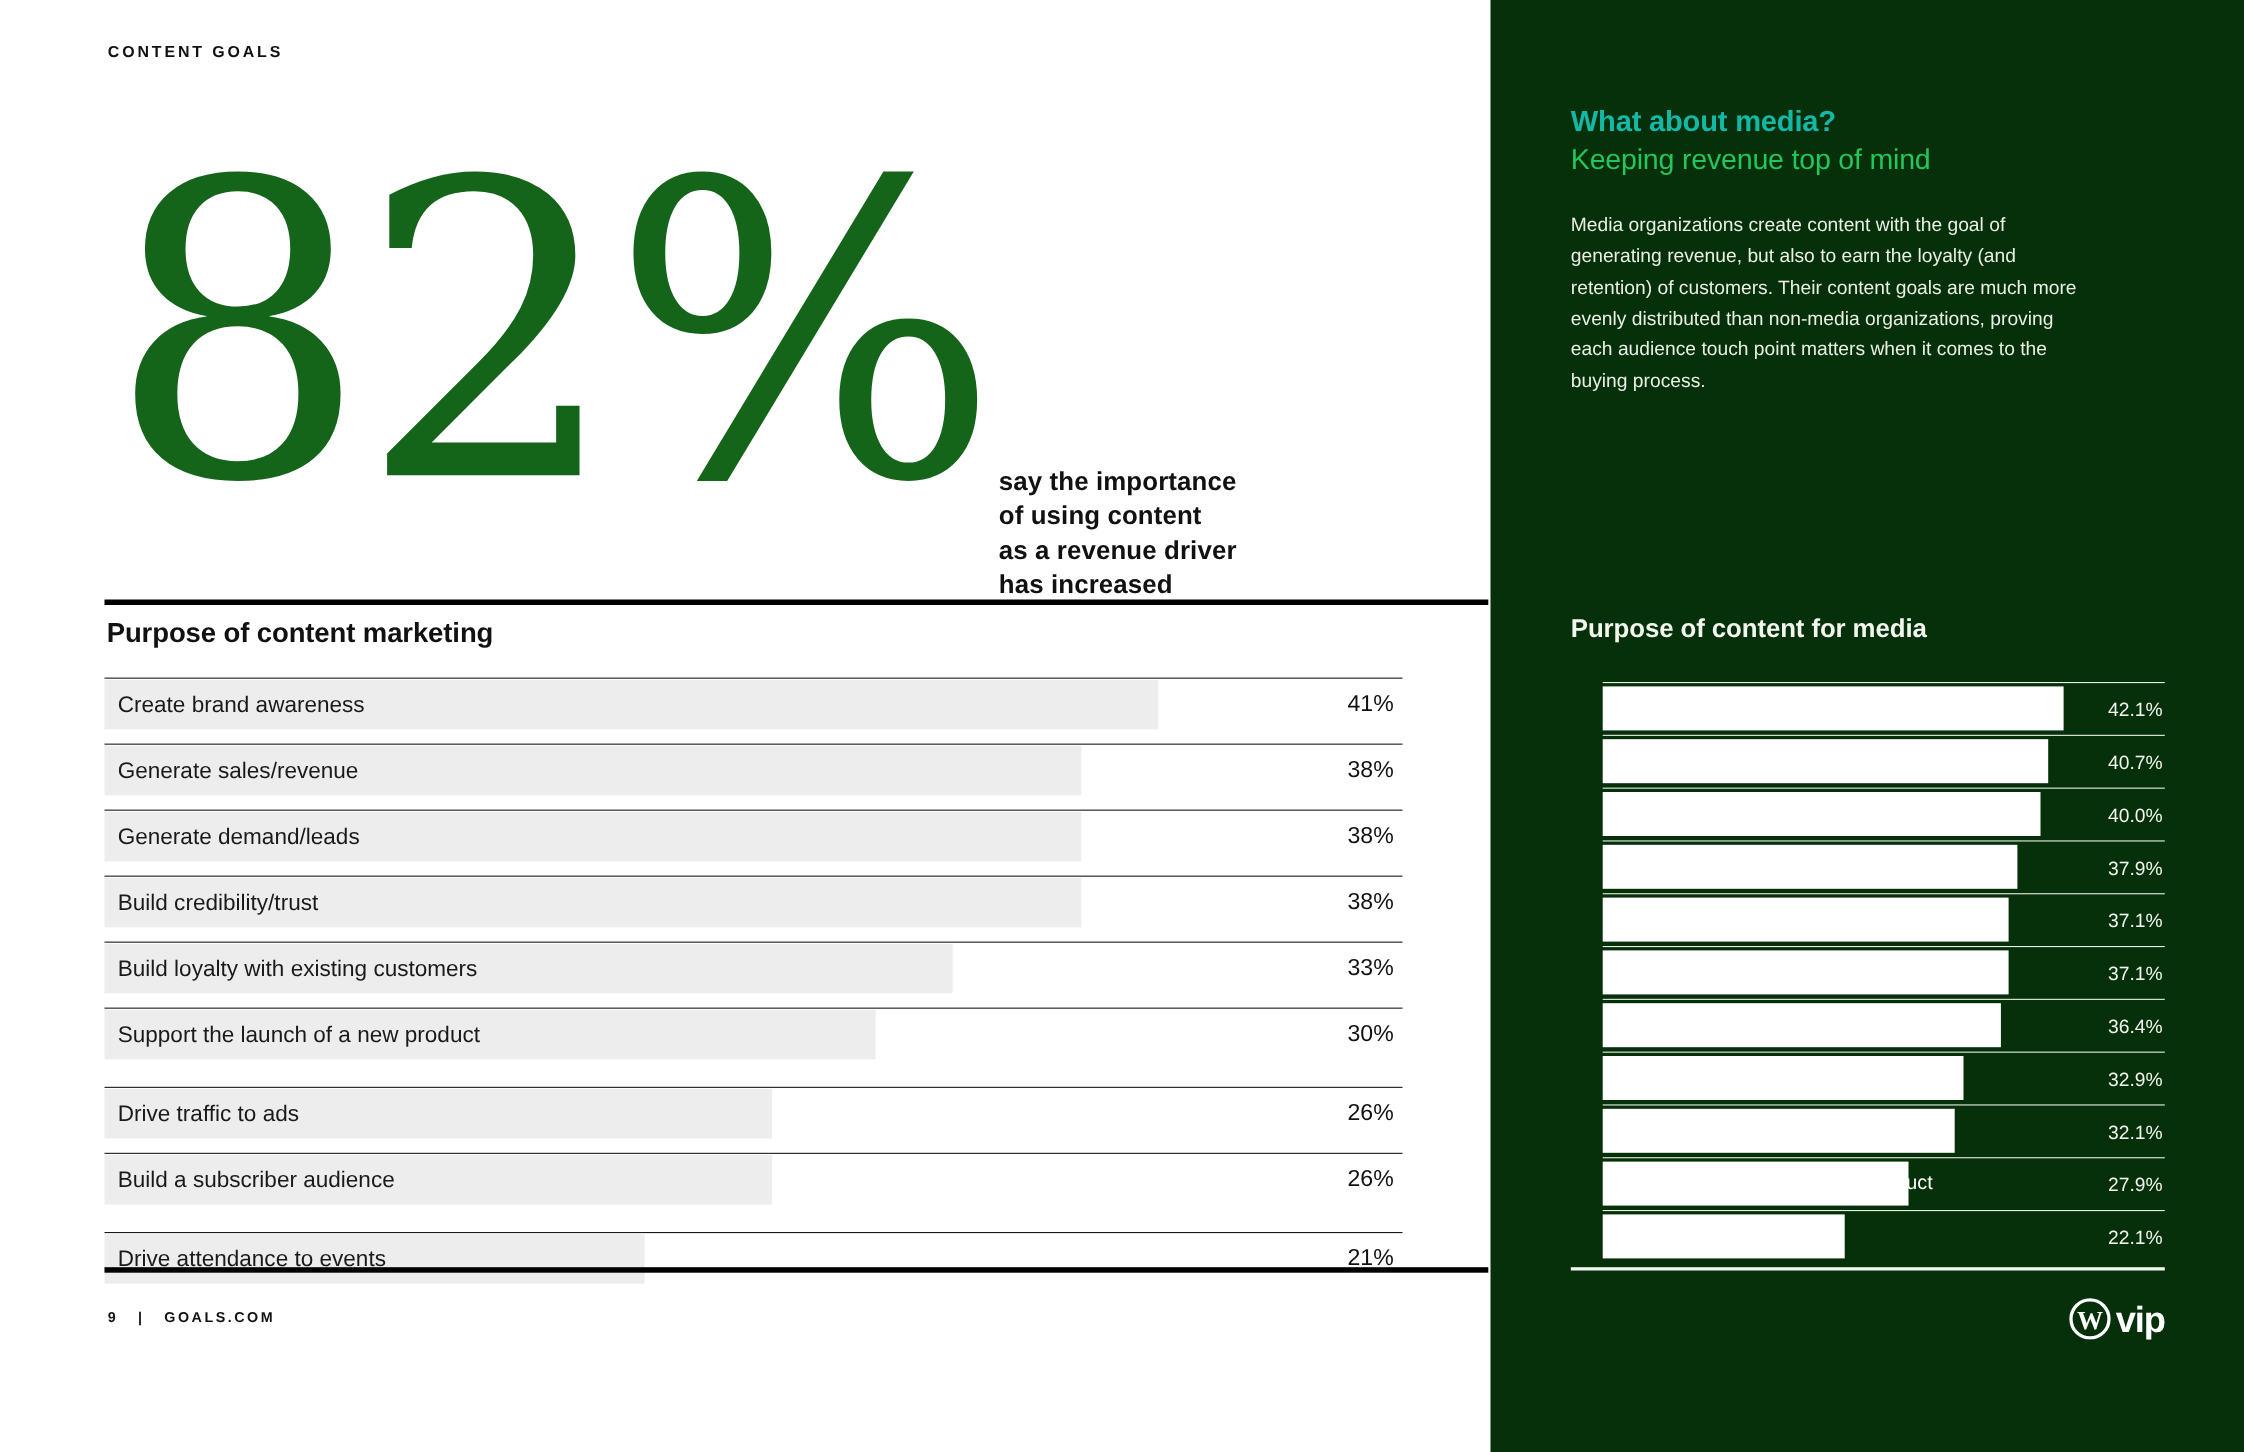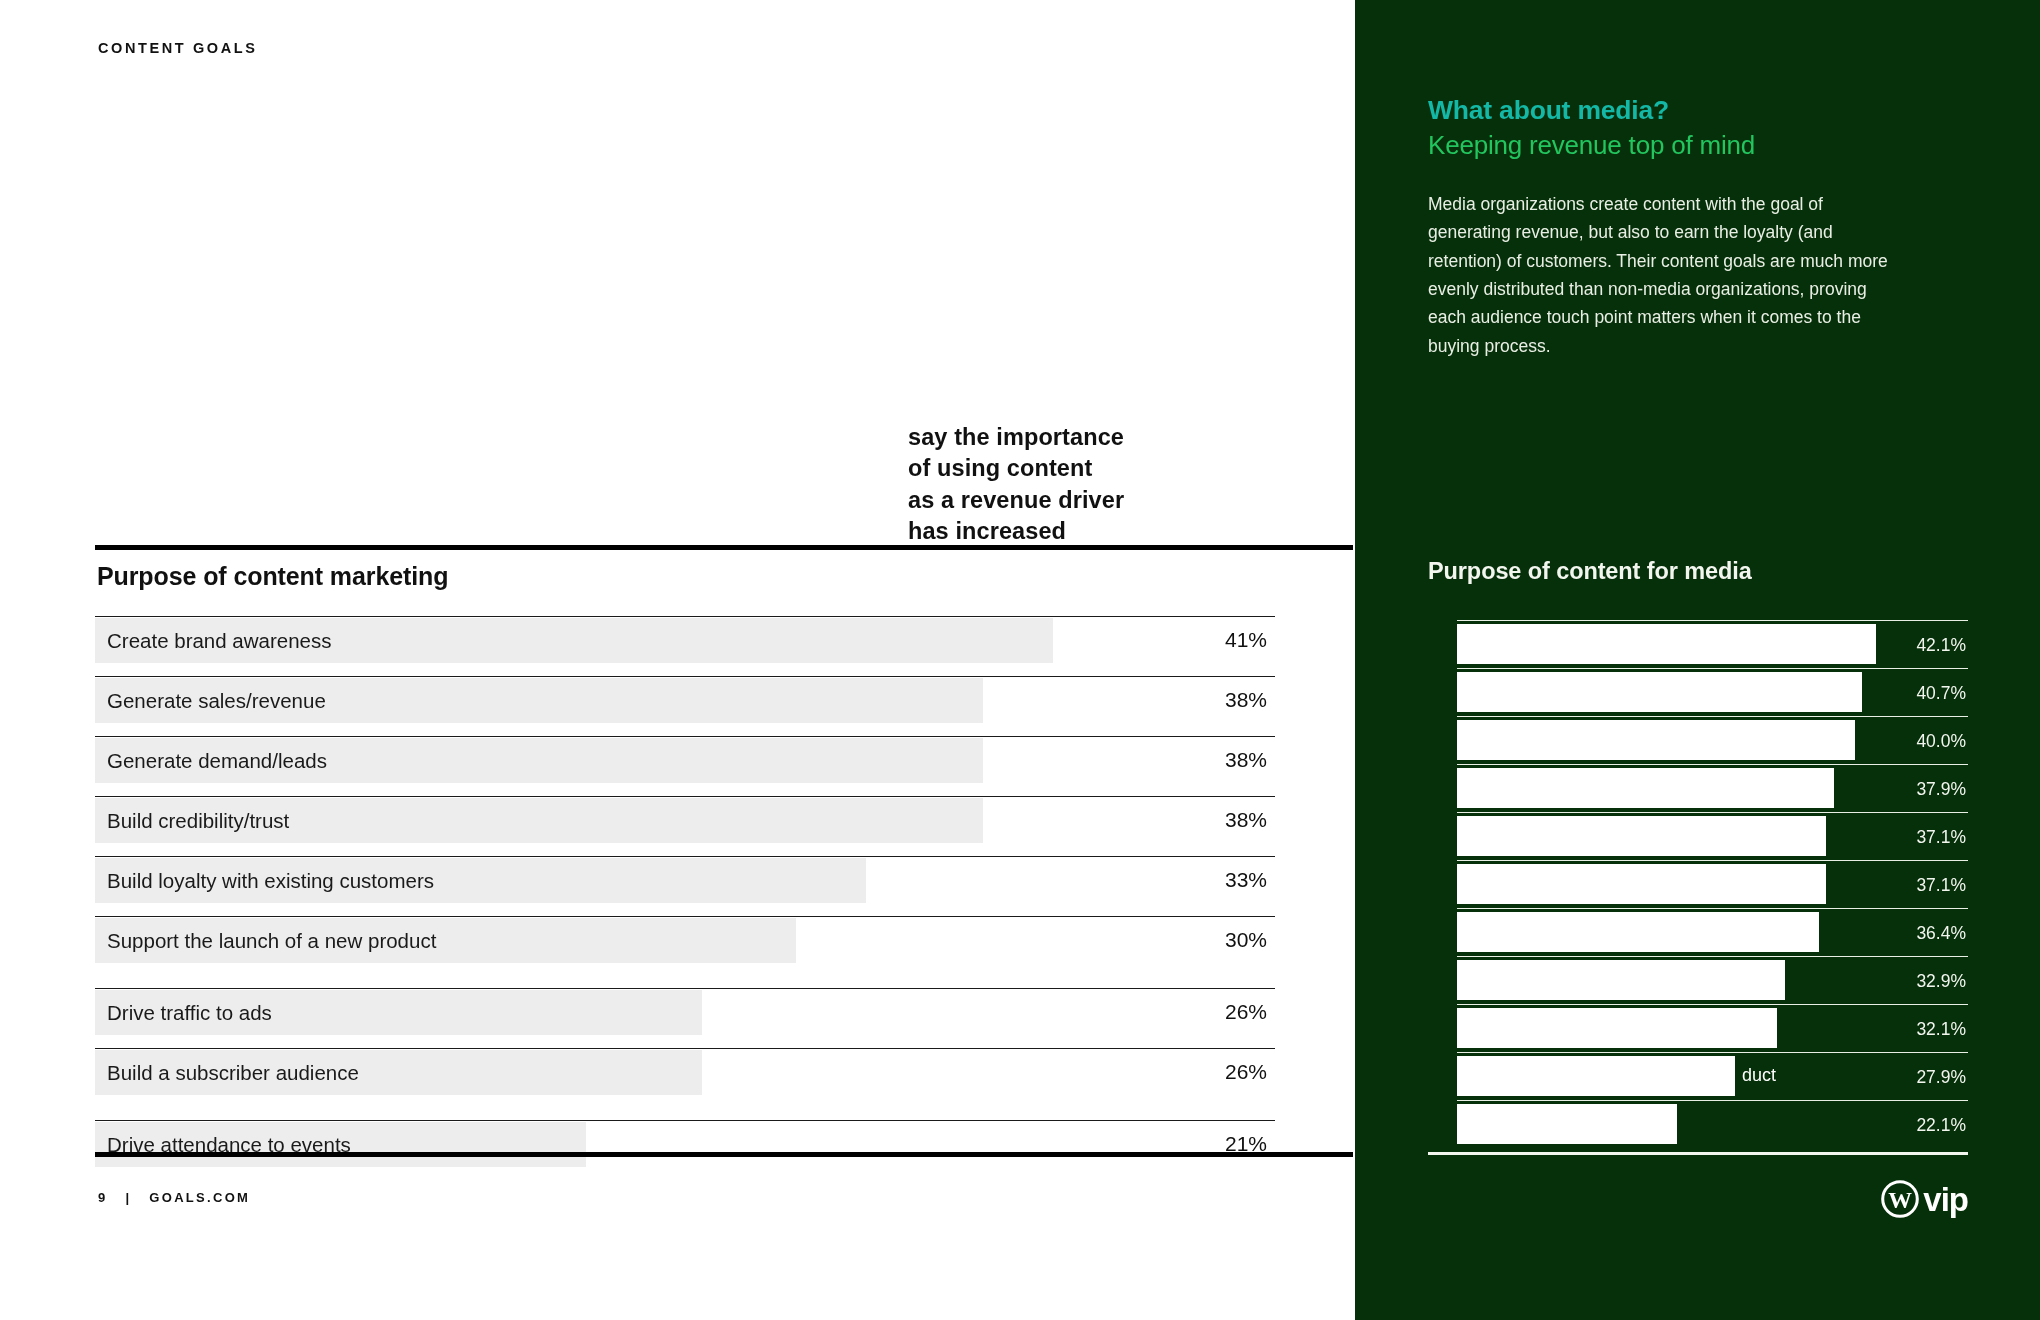--- a/index.html
+++ b/index.html
@@ -253,20 +253,21 @@
 </head>
 <body>
 
 <div class="page">
 
   <div class="left-panel">
 
     <div class="eyebrow">CONTENT GOALS</div>
 
     <div class="hero">
+      <div class="hero-number">82%</div>
       <div class="hero-caption">
         <div>say the importance</div>
         <div>of using content</div>
         <div>as a revenue driver</div>
         <div>has increased</div>
       </div>
     </div>
 
     <div class="rule-thick"></div>
 
@@ -379,21 +380,21 @@
         <div class="bar-row-r">
           <div class="fill-r" style="width: 327.6px;"></div>
           <div class="bval-r">32.9%</div>
         </div>
         <div class="bar-row-r">
           <div class="fill-r" style="width: 319.634px;"></div>
           <div class="bval-r">32.1%</div>
         </div>
         <div class="bar-row-r">
           <div class="fill-r" style="width: 277.813px;"></div>
-          <div class="ghost" style="left: 285px;">duct</div>
+          <div class="ghost" style="left: 266px;">duct</div>
           <div class="bval-r">27.9%</div>
         </div>
         <div class="bar-row-r">
           <div class="fill-r" style="width: 220.06px;"></div>
           <div class="bval-r">22.1%</div>
         </div>
       </div>
 
     <div class="r-rule-bottom"></div>
 

